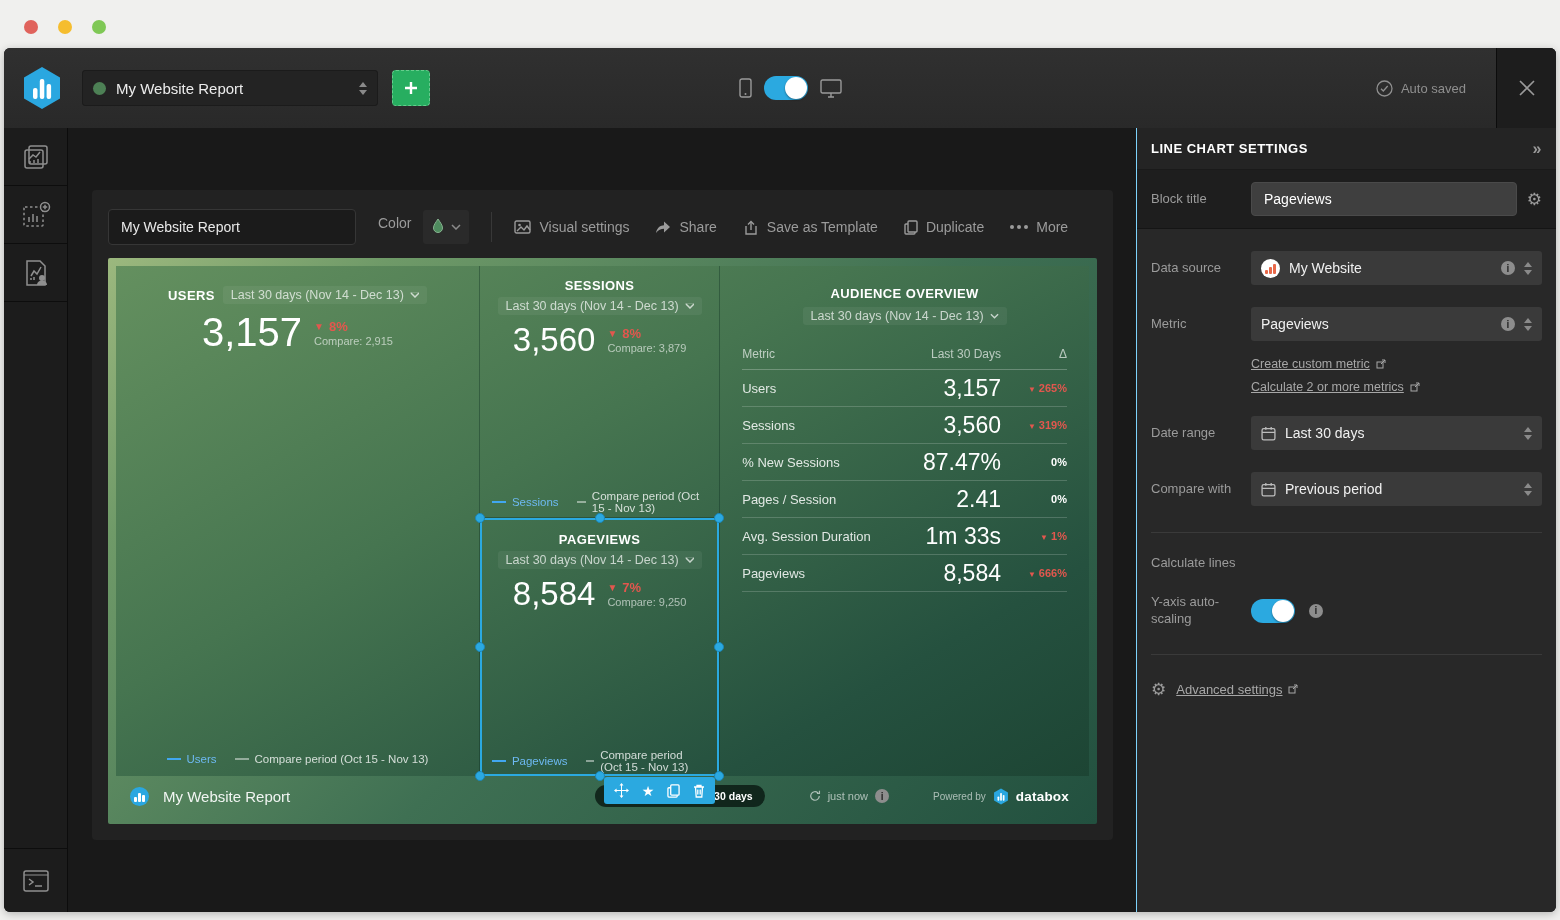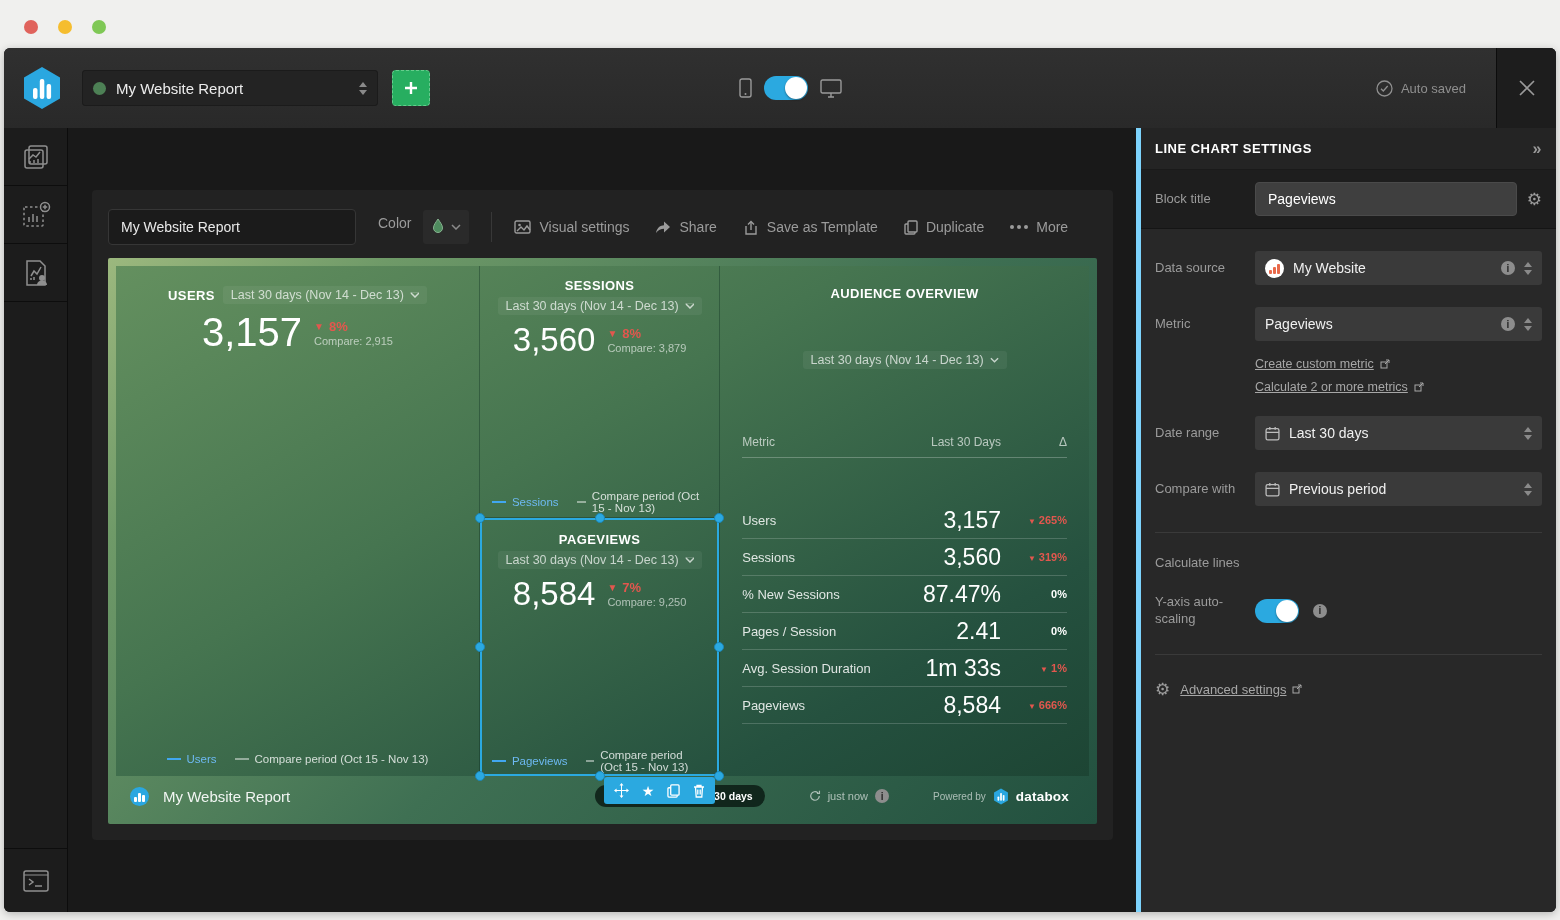--- a/index.html
+++ b/index.html
@@ -62,21 +62,21 @@
   .dashboard { flex:1; margin-top:8px; border-radius:2px; padding:8px;
             background:linear-gradient(135deg,#9cb87e 0%, #6f9a68 18%, #3f7053 55%, #22503f 100%);
             display:flex; flex-direction:column; min-height:0; }
   .dash-grid { flex:1; display:grid; grid-template-columns:37.4% 24.7% 1fr; min-height:0;
             background:linear-gradient(150deg,#64905f 0%, #467550 40%, #25513f 80%, #1d4534 100%); }
   .panel { position:relative; min-height:0; }
   .panel.users { border-right:1px solid rgba(10,40,28,.35); display:flex; flex-direction:column; padding:20px 18px 6px; }
   .mid-col { display:flex; flex-direction:column; border-right:1px solid rgba(10,40,28,.35); min-height:0; }
   .panel.sessions { height:49.5%; border-bottom:1px solid rgba(10,40,28,.35); display:flex; flex-direction:column; padding:12px 12px 4px; }
   .panel.pageviews { flex:1; display:flex; flex-direction:column; padding:14px 12px 4px; }
-  .panel.audience { padding:20px 22px; display:flex; flex-direction:column;gap:44px; }
+  .panel.audience { padding:20px 22px; display:flex; flex-direction:column; }
 
   .p-head-inline { display:flex; align-items:center; justify-content:center; gap:8px; color:#fff; }
   .p-title { font-size:13px; font-weight:bold; letter-spacing:.4px; color:#fff; }
   .p-range { font-size:12.5px; color:rgba(255,255,255,.7); display:flex; align-items:center; gap:6px;
             background:rgba(255,255,255,.06); padding:2px 8px; border-radius:3px; cursor:pointer; }
   .p-head-stack { display:flex; flex-direction:column; align-items:center; gap:4px; }
   .value-row { display:flex; justify-content:center; align-items:center; gap:12px; margin:6px 0 2px; }
   .big-val { color:#fff; font-weight:300; }
   .users .big-val { font-size:40px; } .sessions .big-val, .pageviews .big-val { font-size:33px; }
   .delta-stack { display:flex; flex-direction:column; gap:1px; }
@@ -119,21 +119,21 @@
   .date-pill .k { color:rgba(255,255,255,.55); } .date-pill .v { color:#fff; font-weight:bold; }
   .sync-wrap { display:flex; align-items:center; gap:7px; color:rgba(255,255,255,.6); font-size:11px; margin:0 34px; }
   .powered { display:flex; align-items:center; gap:7px; color:rgba(255,255,255,.6); font-size:10px; margin-right:6px; }
   .powered .bx { color:#fff; font-weight:bold; font-size:13.5px; letter-spacing:.2px; }
 
   .info-badge { width:14px; height:14px; border-radius:50%; background:#8d8d8d; color:#262626; font-size:10px; font-weight:bold;
             display:inline-flex; align-items:center; justify-content:center; flex:none; }
   .info-badge::after { content:"i"; }
 
   
-  .settings { width:420px; flex:none; background:#282828; border-left:5px solid #7dd3fc; display:flex; flex-direction:column;
+  .settings { width:420px; flex:none; background:#282828; border-left:1px solid #7dd3fc; display:flex; flex-direction:column;
             font-size:13px; }
   .set-header { height:42px; flex:none; background:#242424; border-bottom:1px solid #1a1a1a; display:flex; align-items:center;
             padding:0 14px; color:#fff; font-weight:bold; letter-spacing:.5px; }
   .set-header .dbl { margin-left:auto; color:#9a9a9a; font-size:16px; cursor:pointer; }
   .blocktitle-strip { background:#1e1e1e; border-bottom:1px solid #151515; padding:12px 14px; display:flex; align-items:center; }
   .set-label { width:100px; flex:none; color:#9b9b9b; line-height:1.3; }
   .set-input { flex:1; height:34px; background:#3f3f3f; border:1px solid #4a4a4a; border-radius:4px; color:#fff;
             font-size:14px; padding:0 12px; font-family:"Liberation Sans",sans-serif; }
   .gear { color:#9b9b9b; font-size:17px; margin-left:10px; cursor:pointer; }
   .set-row { display:flex; align-items:center; padding:0 14px; margin-top:22px; }

